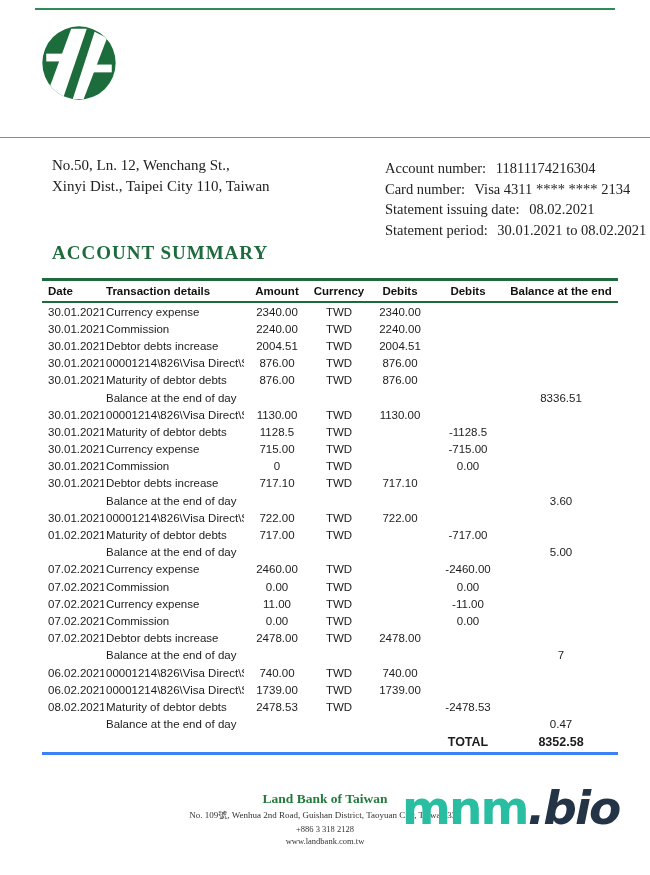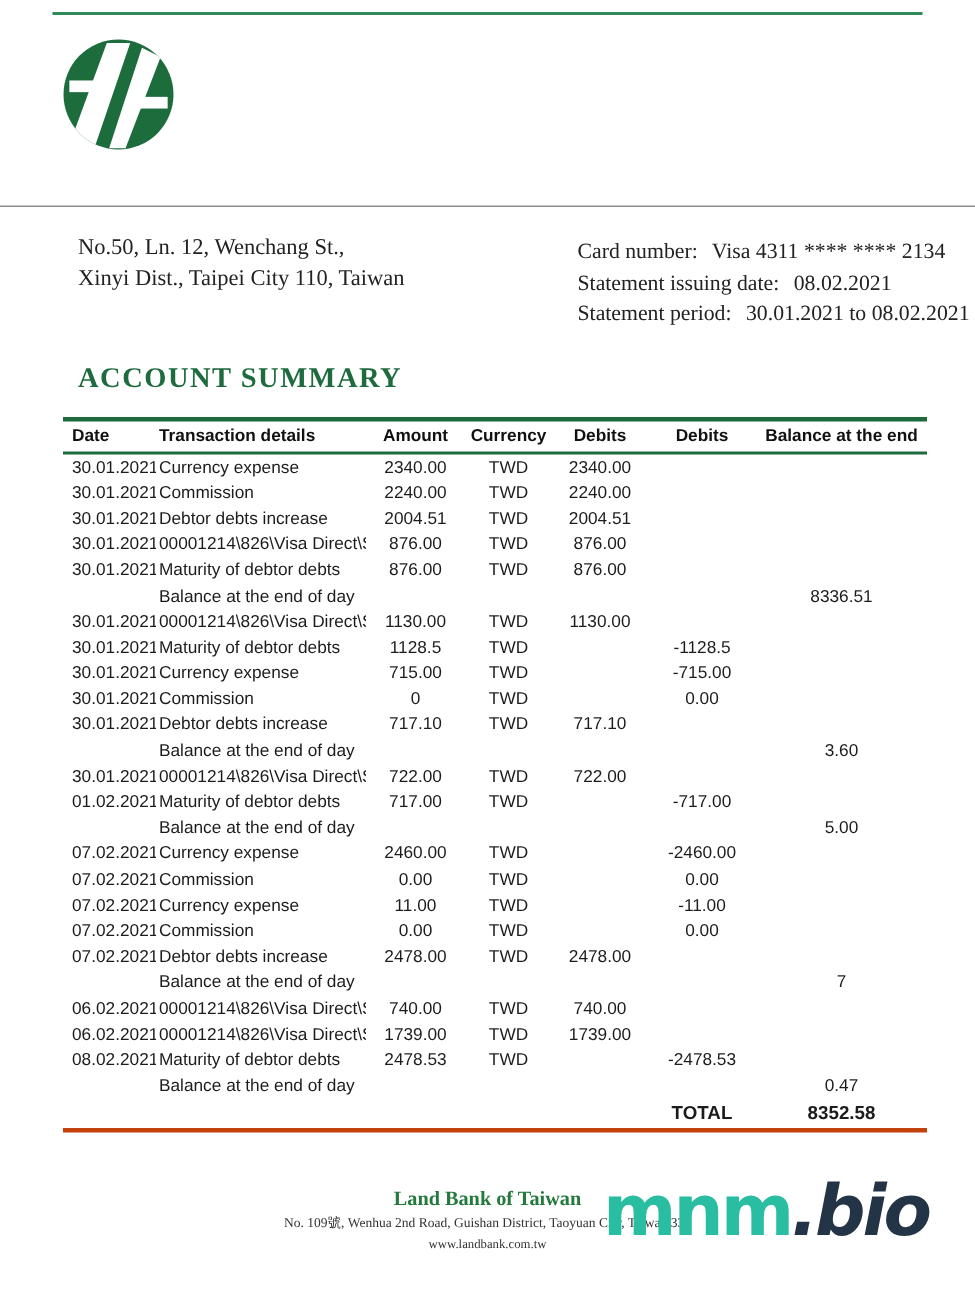--- a/index.html
+++ b/index.html
@@ -33,21 +33,21 @@
   .section-title {
     position:absolute; top:242px; left:52px;
     font-family:Liberation Serif, serif; font-weight:bold; font-size:19px;
     letter-spacing:1px; color:#1e6b3e;
   }
 
   table.txns {
     position:absolute; top:278px; left:42px; width:576px;
     border-collapse:collapse; table-layout:fixed;
     font-family:"Liberation Sans", sans-serif; font-size:11.5px; color:#1c1c1c;
-    border-bottom:3px solid #c2410c;
+    border-bottom:3px solid #3b82f6;
   }
   table.txns thead th {
     border-top:3px solid #1d6b3c; border-bottom:2px solid #1d6b3c;
     font-weight:bold; font-size:11.5px; padding:4px 2px; color:#111; white-space:nowrap;
   }
   table.txns td { padding:2.6px 2px; white-space:nowrap; overflow:hidden; }
   .col-date    { width:62px;  text-align:left; padding-left:6px !important; }
   .col-details { width:140px; text-align:left; }
   .col-amount  { width:66px;  text-align:center; }
   .col-currency{ width:58px;  text-align:center; }
@@ -95,20 +95,24 @@
 
   <div class="header-divider"></div>
 
   <div class="customer">
     <div class="addr">No.50, Ln. 12, Wenchang St.,</div>
     <div class="addr">Xinyi Dist., Taipei City 110, Taiwan</div>
   </div>
 
   <div class="acct-info">
     <div class="row">
+      <span class="lab">Account number:</span>
+      <span>11811174216304</span>
+    </div>
+    <div class="row">
       <span class="lab">Card number:</span>
       <span>Visa 4311 **** **** 2134</span>
     </div>
     <div class="row">
       <span class="lab">Statement issuing date:</span>
       <span>08.02.2021</span>
     </div>
     <div class="row">
       <span class="lab">Statement period:</span>
       <span>30.01.2021 to 08.02.2021</span>
@@ -361,20 +365,21 @@
         <td colspan="5"></td>
         <td class="col-debits">TOTAL</td>
         <td class="col-balance">8352.58</td>
       </tr>
     </tfoot>
   </table>
 
   <div class="footer">
     <div class="fname">Land Bank of Taiwan</div>
     <div class="faddr">No. 109號, Wenhua 2nd Road, Guishan District, Taoyuan City, Taiwan 333</div>
+    <div class="fphone">+886 3 318 2128</div>
     <div class="furl">www.landbank.com.tw</div>
   </div>
 
   <div class="watermark">
     <span class="wm-mnm">mnm</span><span class="wm-bio">.bio</span>
   </div>
 
 </div>
 
 </body></html>

